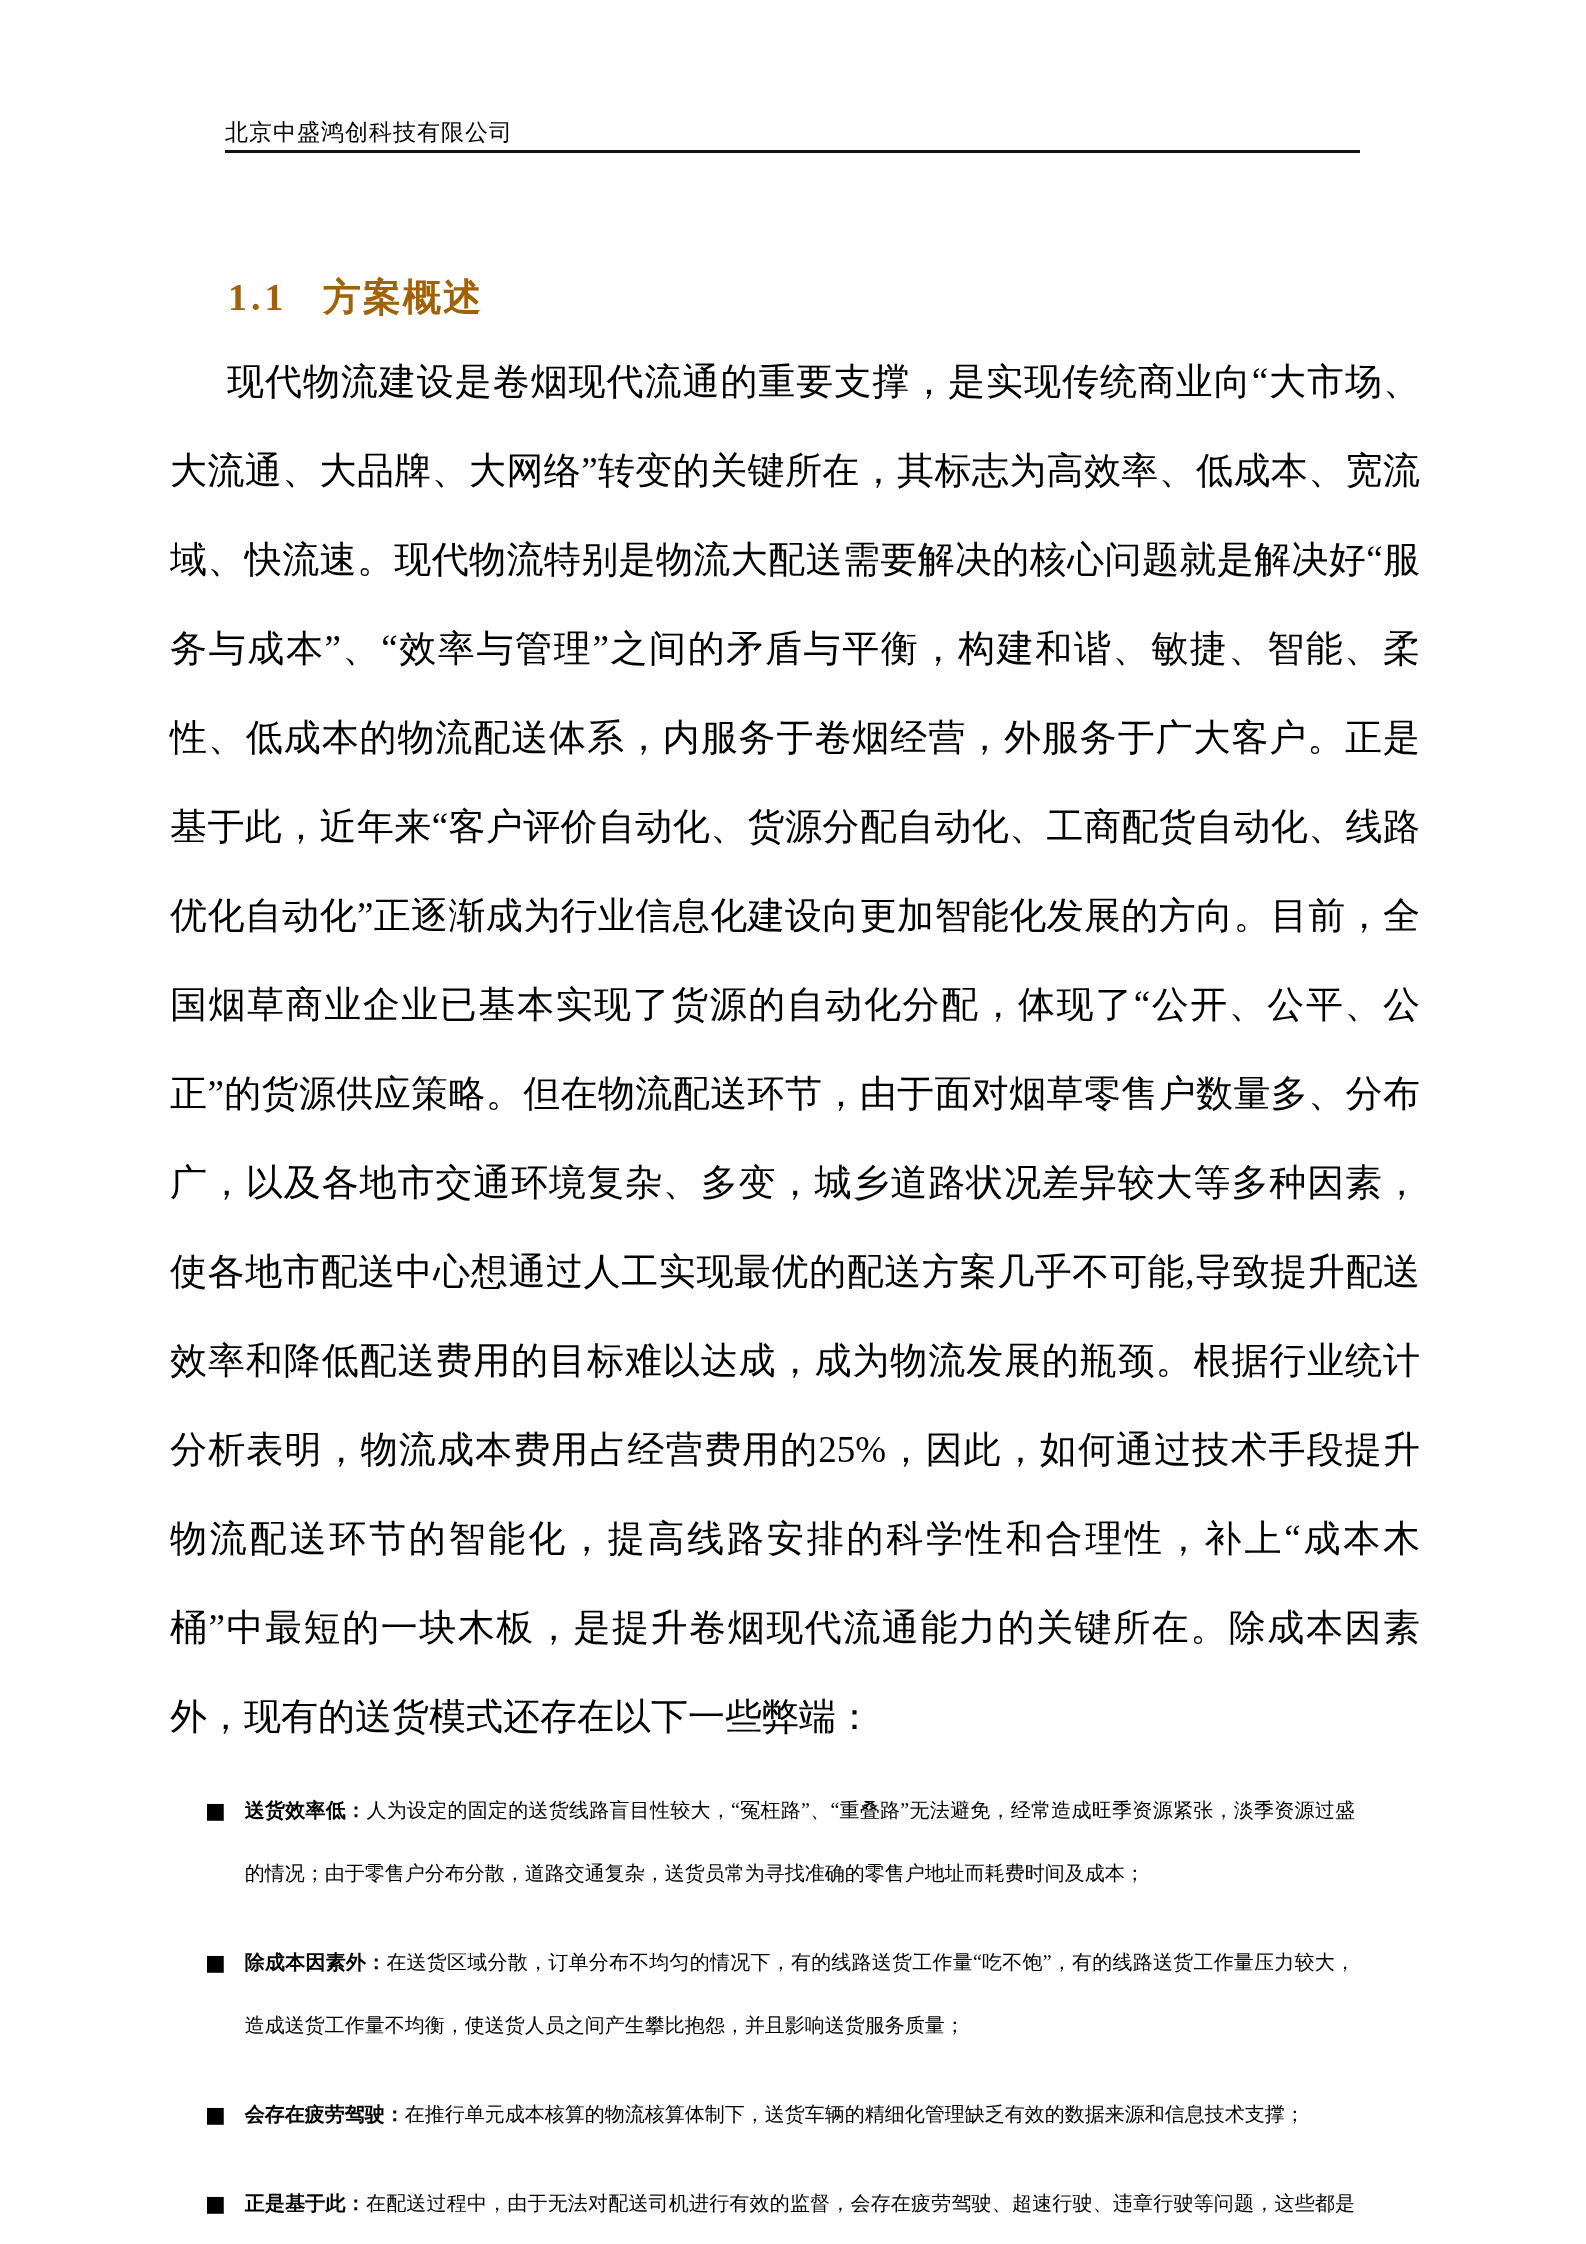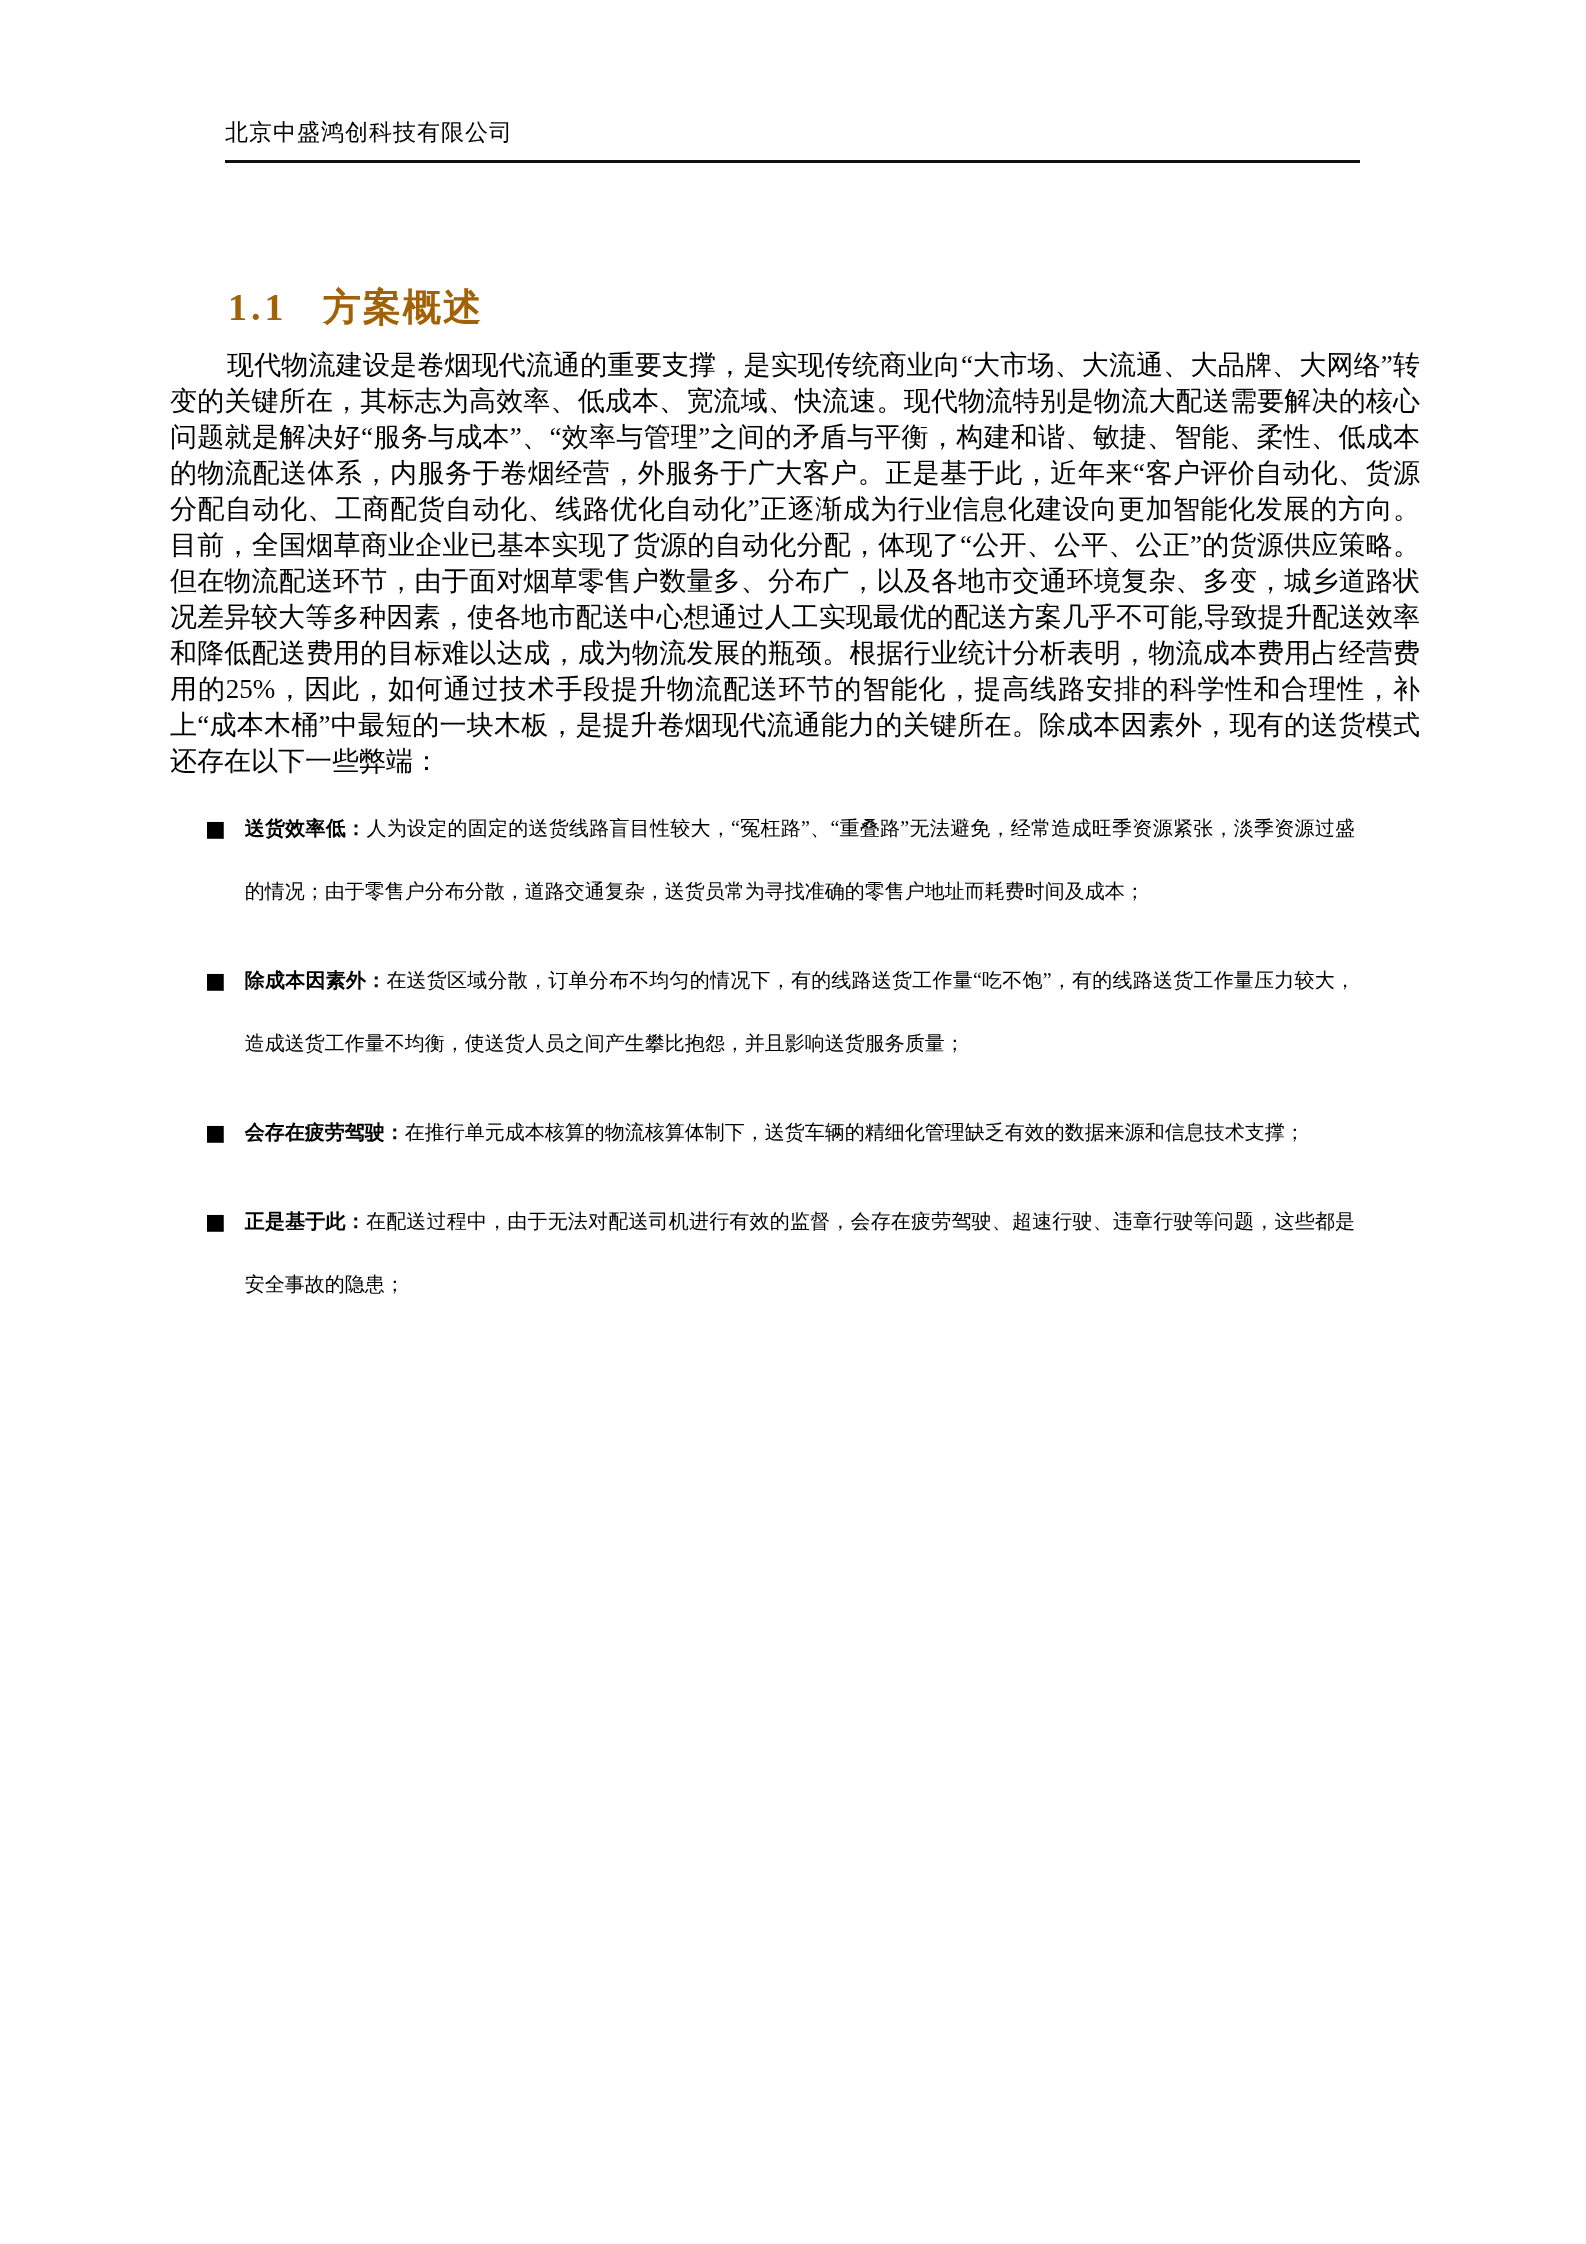--- a/index.html
+++ b/index.html
@@ -14,21 +14,21 @@
     position: relative;
     width: 1586px;
     height: 2244px;
     background: #ffffff;
     overflow: hidden;
   }
   
   .doc-header {
     margin: 0 226px 0 225px;
     padding-top: 117px;
-    padding-bottom: 12px;
+    padding-bottom: 2px;
     border-bottom: 3px solid #111111;
     font-family: "Liberation Sans", "DejaVu Sans", sans-serif;
     font-size: 23px;
     letter-spacing: 1px;
     color: #000000;
   }
   
   .content {
     margin: 0 166px 0 170px; 
   }
@@ -43,22 +43,22 @@
   .sec-num {
     font-family: "Liberation Serif", "DejaVu Serif", serif;
     letter-spacing: 4px;
   }
   .sec-text {
     font-family: "Liberation Sans", "DejaVu Sans", sans-serif;
     margin-left: 26px;
     letter-spacing: 2px;
   }
   .para {
-    font-size: 27px;
-    line-height: 36px;
+    font-size: 37px;
+    line-height: 89px;
     text-align: justify;
     text-indent: 57px;
     color: #000000;
   }
   
   .bullets {
     list-style: none;
     margin-top: 18px;
   }
   .bullet {

